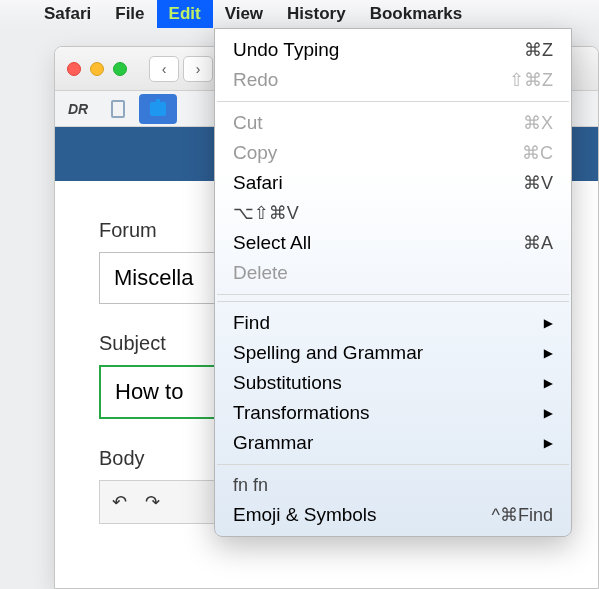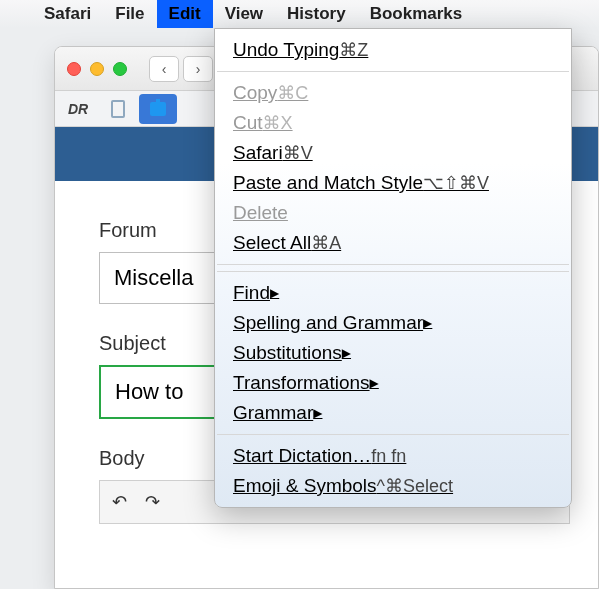--- a/index.html
+++ b/index.html
@@ -3,21 +3,21 @@
 <meta charset="utf-8">
 <style>
   * { margin: 0; padding: 0; box-sizing: border-box; }
   html, body { width: 599px; height: 589px; overflow: hidden; font-family: -apple-system, "Helvetica Neue", Arial, sans-serif; }
   body { background: #eceef0; position: relative; }
 
   
   .menubar { height: 28px; background: linear-gradient(#f7f7f8,#eceef0); display: flex; align-items: center; padding-left: 14px; font-size: 17px; font-weight: 600; color: #222; }
   .apple { font-size: 18px; margin-right: 18px; }
   .menubar-item { padding: 0 12px; height: 28px; display:flex; align-items:center; cursor: default;}
-  .menubar-item.active { background:#0a60ff; color:#000000; }
+  .menubar-item.active { background:#0a60ff; color:#bef264; }
   .menubar-app { font-weight: 700; }
 
   
   .safari-window { position:absolute; left:54px; top:46px; width:545px; height:543px; background:#fff; border:1px solid #c5c5c5; border-radius:8px 8px 0 0; box-shadow:0 8px 24px rgba(0,0,0,.12); overflow:hidden;}
   .titlebar { height:44px; background: linear-gradient(#f6f6f6,#e8e8e8); border-bottom:1px solid #d0d0d0; display:flex; align-items:center; padding:0 12px; gap:8px;}
   .traffic { display:flex; gap:9px; }
   .tl { width:14px; height:14px; border-radius:50%; }
   .tl.red{background:#ff5f57;border:1px solid #e24238;}
   .tl.yellow{background:#febc2e;border:1px solid #d6a022;}
   .tl.green{background:#28c840;border:1px solid #1fae33;}
@@ -35,21 +35,21 @@
   .page-banner { height:54px; background:#2d5e92; }
 
   .form-area { padding: 38px 28px 12px 44px; font-size:20px; color:#333; }
   .frm-label { margin-bottom:10px; font-size:20px; color:#333;}
   .frm-field { border:1px solid #bfbfbf; padding:12px 14px; font-size:22px; width:100%; background:#fff; margin-bottom:28px; font-family:inherit;}
   .frm-field.green { border:2px solid #28a745; }
   .body-toolbar { border:1px solid #cfcfcf; background:#f5f5f5; padding:10px 12px; display:flex; gap:18px; font-size:18px; color:#333;}
 
   
   .dropdown { position:absolute; left:214px; top:28px; width:358px; background:linear-gradient(#ffffff 0%, #ffffff 28%, #f1f6fc 55%, #dfe9f4 100%); border:1px solid #b7b7b7; border-radius:0 0 8px 8px; box-shadow:0 10px 30px rgba(0,0,0,.25); padding:6px 0;}
-  .mi { display:flex; align-items:center; padding:4px 18px; font-size:19px; color:#000; cursor:default;text-decoration:underline;}
+  .mi { display:flex; align-items:center; justify-content:space-between; padding:4px 18px; font-size:19px; color:#000; cursor:default;}
   .mi.disabled { color:#9a9a9a; }
   .mi .sc { color:#444; font-size:18px; letter-spacing:0; }
   .mi.disabled .sc { color:#b5b5b5;}
   .mi .arrow { font-size:12px; color:#000; }
   .sep { height:1px; background:#d7d7d7; margin:6px 2px; }
 </style>
 </head>
 <body>
 
 <div class="menubar">
@@ -98,43 +98,46 @@
       <span style="margin-left:auto">☺</span>
     </div>
   </div>
 </div>
 
 <div class="dropdown" id="dropdown">
     <div class="mi">
       <span>Undo Typing</span>
       <span class="sc">⌘Z</span>
     </div>
+    <div class="mi disabled">
+      <span>Redo</span>
+      <span class="sc">⇧⌘Z</span>
+    </div>
     <div class="sep"></div>
+    <div class="mi disabled">
+      <span>Cut</span>
+      <span class="sc">⌘X</span>
+    </div>
     <div class="mi disabled">
       <span>Copy</span>
       <span class="sc">⌘C</span>
-    </div>
-    <div class="mi disabled">
-      <span>Cut</span>
-      <span class="sc">⌘X</span>
     </div>
     <div class="mi">
       <span>Safari</span>
       <span class="sc">⌘V</span>
     </div>
     <div class="mi">
-      <span>Paste and Match Style</span>
       <span class="sc">⌥⇧⌘V</span>
-    </div>
-    <div class="mi disabled">
-      <span>Delete</span>
     </div>
     <div class="mi">
       <span>Select All</span>
       <span class="sc">⌘A</span>
+    </div>
+    <div class="mi disabled">
+      <span>Delete</span>
     </div>
     <div class="sep"></div>
     <div class="sep"></div>
     <div class="mi">
       <span>Find</span>
       <span class="arrow">▶</span>
     </div>
     <div class="mi">
       <span>Spelling and Grammar</span>
       <span class="arrow">▶</span>
@@ -146,20 +149,19 @@
     <div class="mi">
       <span>Transformations</span>
       <span class="arrow">▶</span>
     </div>
     <div class="mi">
       <span>Grammar</span>
       <span class="arrow">▶</span>
     </div>
     <div class="sep"></div>
     <div class="mi">
-      <span>Start Dictation…</span>
       <span class="sc">fn fn</span>
     </div>
     <div class="mi">
       <span>Emoji &amp; Symbols</span>
-      <span class="sc">^⌘Select</span>
+      <span class="sc">^⌘Find</span>
     </div>
   </div>
 
 </body></html>

